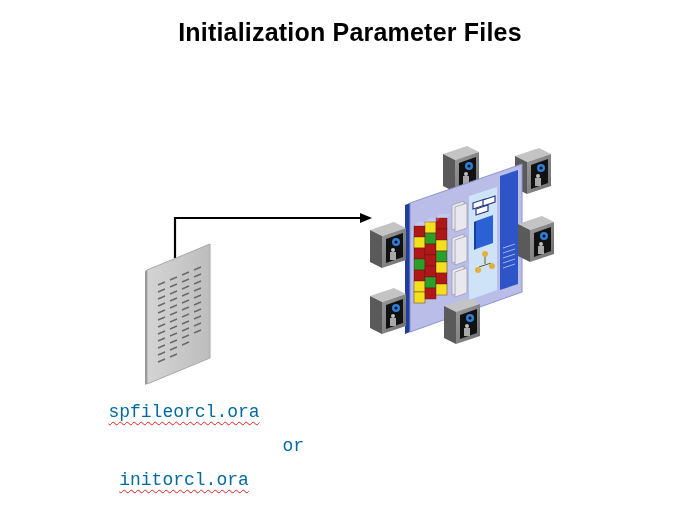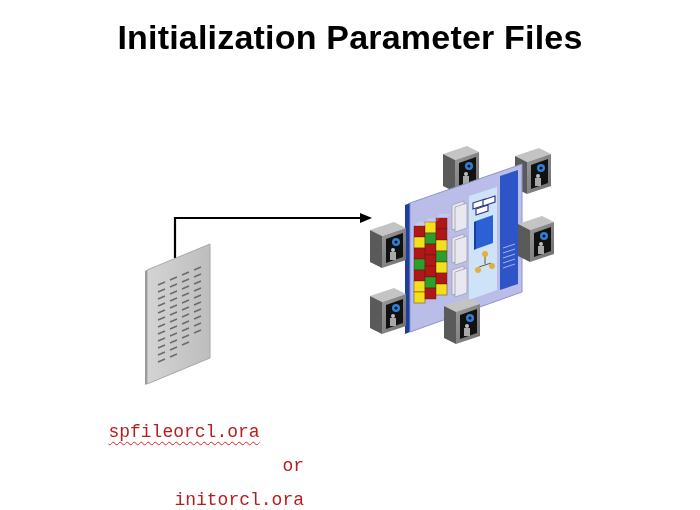--- a/index.html
+++ b/index.html
@@ -1,23 +1,23 @@
 <!DOCTYPE html>
 <html><head>
   <meta charset="utf-8">
   <style>
     html, body { margin: 0; padding: 0; background: #ffffff; }
     body { width: 700px; height: 510px; position: relative; overflow: hidden; font-family: "Liberation Sans", sans-serif; }
-    .title { position: absolute; left: 0; top: 18px; width: 700px; text-align: center; font-family: "Liberation Sans", sans-serif; font-weight: bold; font-size: 34px; color: #000; letter-spacing: 0.2px; }
+    .title { position: absolute; left: 0; top: 18px; width: 700px; text-align: center; font-family: "Liberation Sans", sans-serif; font-weight: bold; font-size: 25px; color: #000; letter-spacing: 0.2px; }
     .diagram { position: absolute; left: 0; top: 0; width: 700px; height: 510px; }
-    .label { position: absolute; font-family: "Liberation Mono", monospace; font-size: 18px; color: #b91c1c; text-align: center; width: 240px; left: 64px; margin-top: 20px; }
+    .label { position: absolute; font-family: "Liberation Mono", monospace; font-size: 18px; color: #0369a1; text-align: center; width: 240px; left: 64px; }
     .squiggle { text-decoration: underline wavy #e02020; text-decoration-thickness: 1px; text-underline-offset: 4px; }
     .lbl1 { top: 402px; }
     .lbl2 { top: 436px; text-align: right; }
-    .lbl3 { top: 470px; text-align: right; }
+    .lbl3 { top: 470px; }
   </style>
 </head>
 <body>
 
 <div class="title">Initialization Parameter Files</div>
 
 <svg class="diagram" width="700" height="510" viewBox="0 0 700 510" xmlns="http://www.w3.org/2000/svg">
   <defs>
     <linearGradient id="fileGrad" x1="0" y1="0" x2="1" y2="0">
       <stop offset="0" stop-color="#d4d4d4"></stop>

